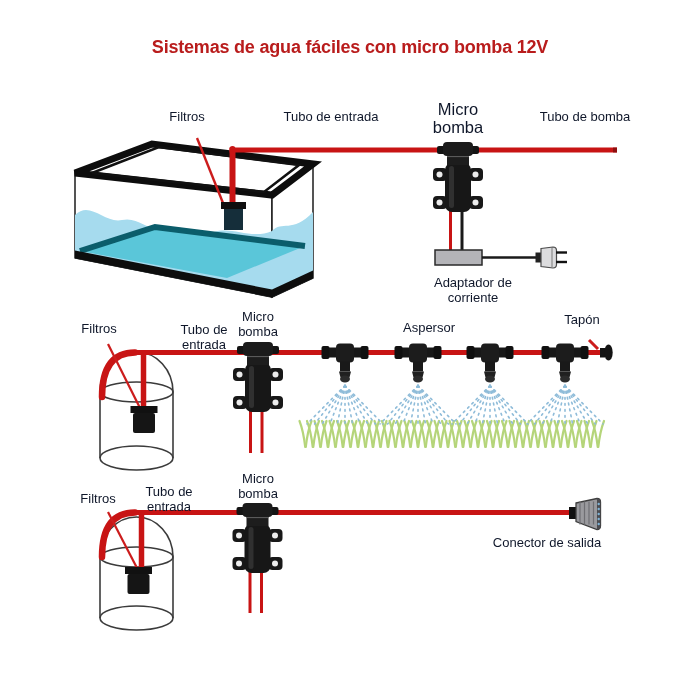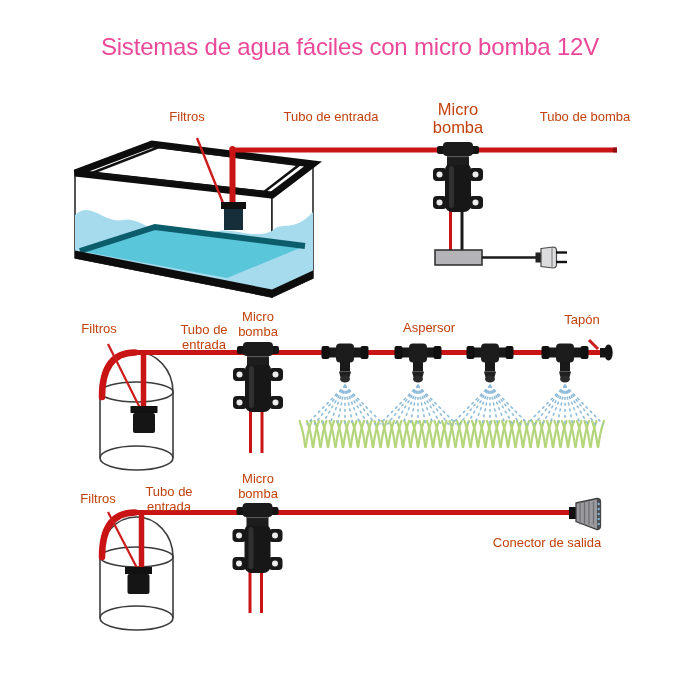--- a/index.html
+++ b/index.html
@@ -1,21 +1,21 @@
 <!DOCTYPE html>
 <html><head>
 <meta charset="utf-8">
 <style>
   html,body{margin:0;padding:0;background:#fff;}
   #stage{position:relative;width:700px;height:700px;background:#ffffff;overflow:hidden;
          font-family:"Liberation Sans", sans-serif;}
   .title{position:absolute;left:350px;top:47px;transform:translate(-50%,-50%);
-         font-size:24px;font-weight:normal;color:#ec4899;white-space:nowrap;letter-spacing:-0.2px;}
+         font-size:18px;font-weight:bold;color:#b91c1c;white-space:nowrap;letter-spacing:-0.2px;}
   .lbl{position:absolute;transform:translate(-50%,-50%);font-size:13px;line-height:14.5px;
-       color:#c2410c;text-align:center;white-space:pre-line;}
+       color:#0f172a;text-align:center;white-space:pre-line;}
   .lbl.big{font-size:16.5px;line-height:18px;}
   svg{position:absolute;left:0;top:0;}
 </style>
 </head>
 <body>
 
 <div id="stage">
   <svg id="art" width="700" height="700" viewBox="0 0 700 700">
       <g>
         <g>
@@ -330,20 +330,22 @@
       </g>
     </svg>
 
   <div class="title">Sistemas de agua fáciles con micro bomba 12V</div>
 
   <div class="lbl" style="left:187px;top:117px">Filtros</div>
   <div class="lbl" style="left:331px;top:117px">Tubo de entrada</div>
   <div class="lbl big" style="left:458px;top:118px">Micro
 bomba</div>
   <div class="lbl" style="left:585px;top:117px">Tubo de bomba</div>
+  <div class="lbl" style="left:473px;top:290px">Adaptador de
+corriente</div>
 
   <div class="lbl" style="left:99px;top:329px">Filtros</div>
   <div class="lbl" style="left:204px;top:337px">Tubo de
 entrada</div>
   <div class="lbl" style="left:258px;top:324px">Micro
 bomba</div>
   <div class="lbl" style="left:429px;top:328px">Aspersor</div>
   <div class="lbl" style="left:582px;top:320px">Tapón</div>
 
   <div class="lbl" style="left:98px;top:499px">Filtros</div>

